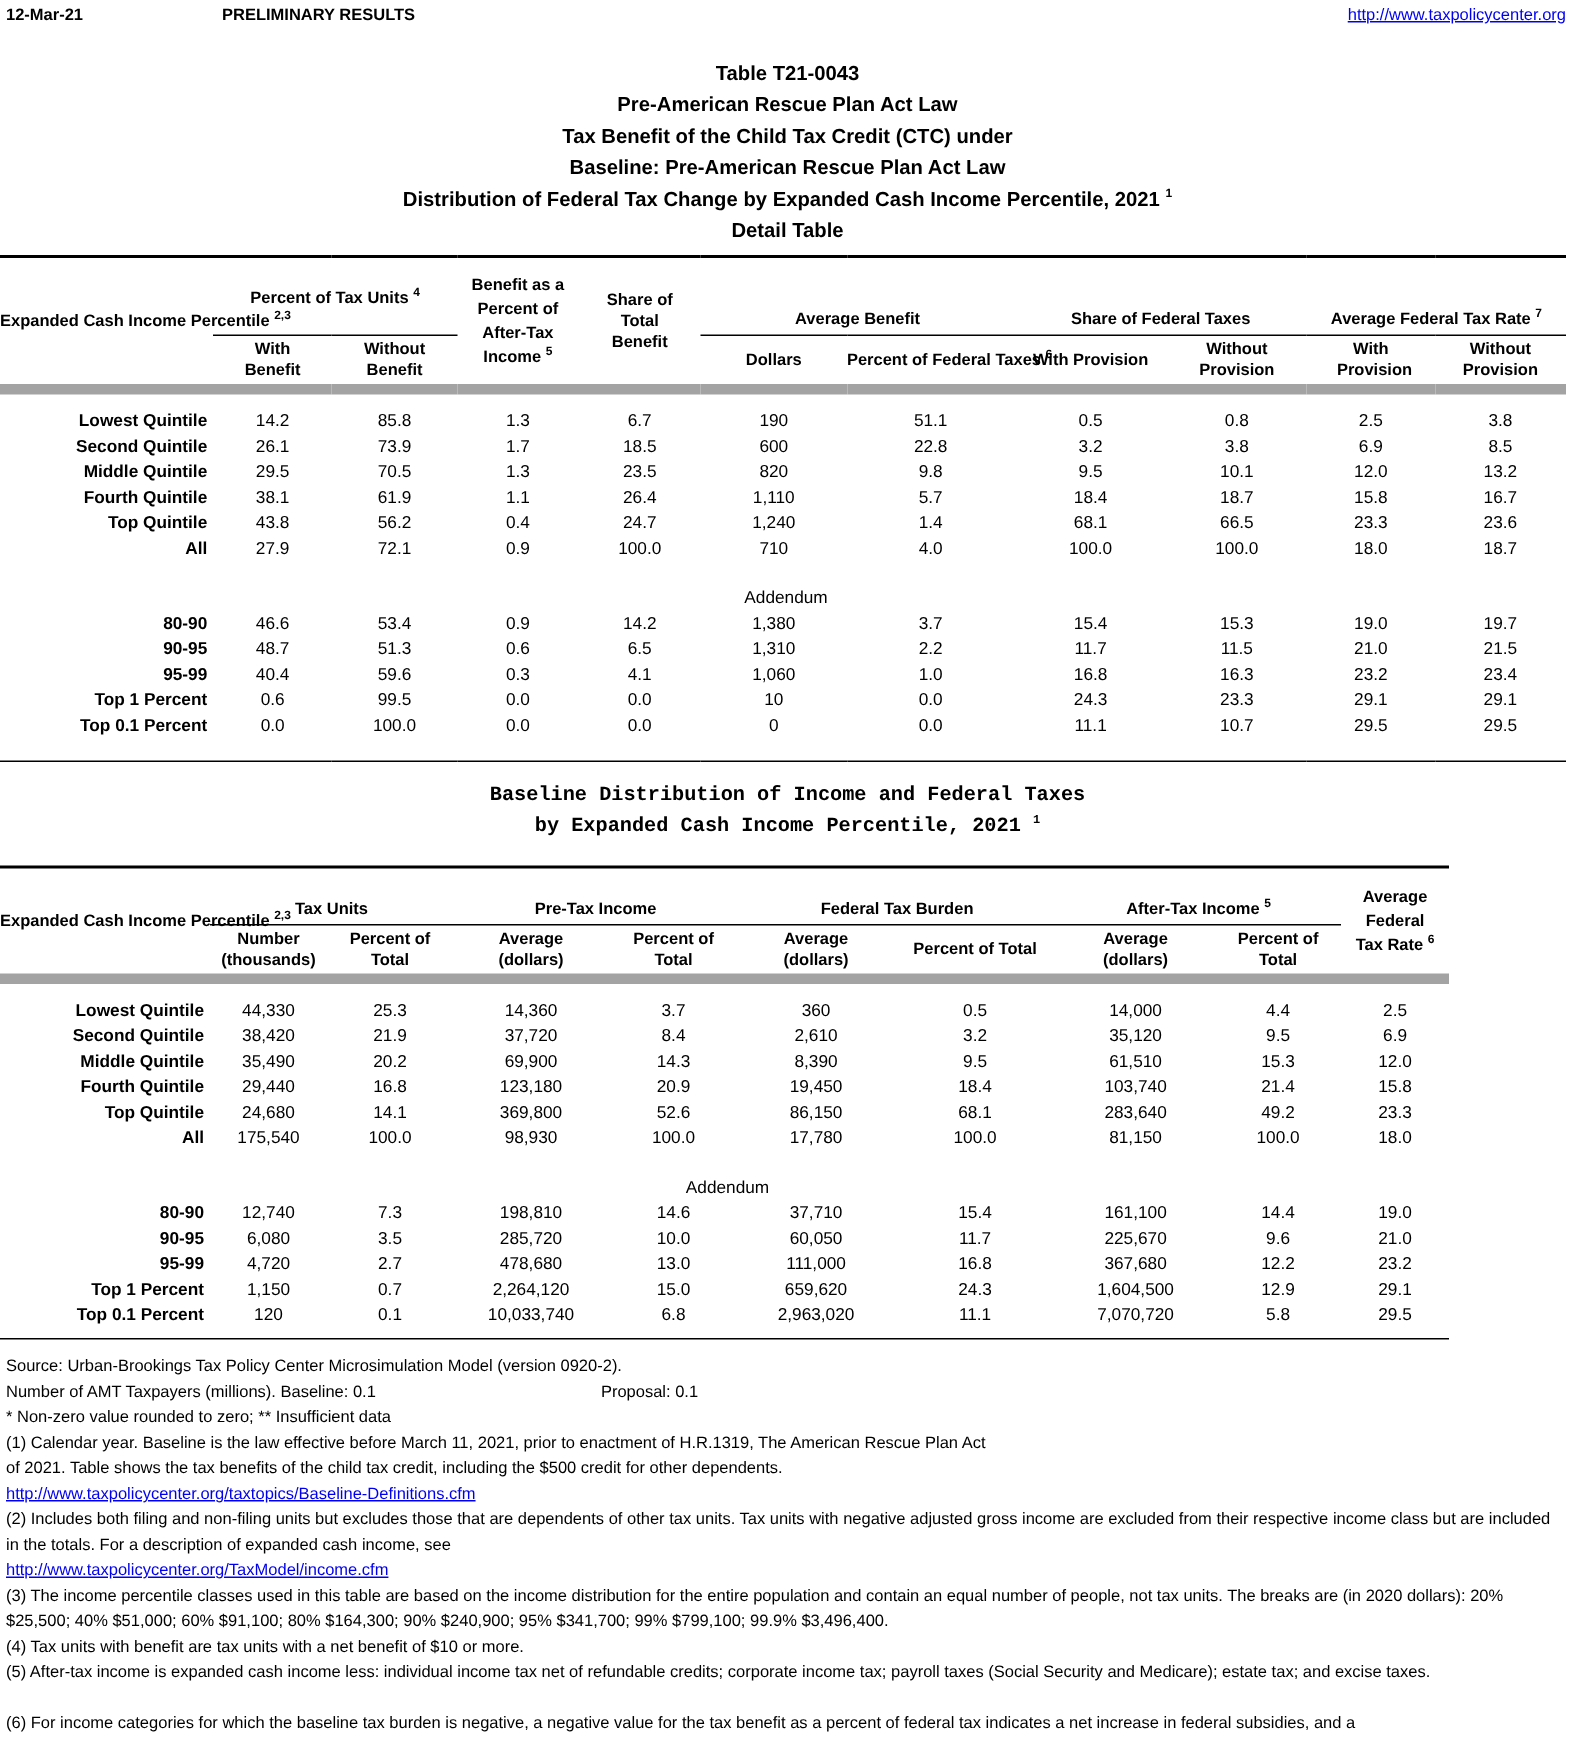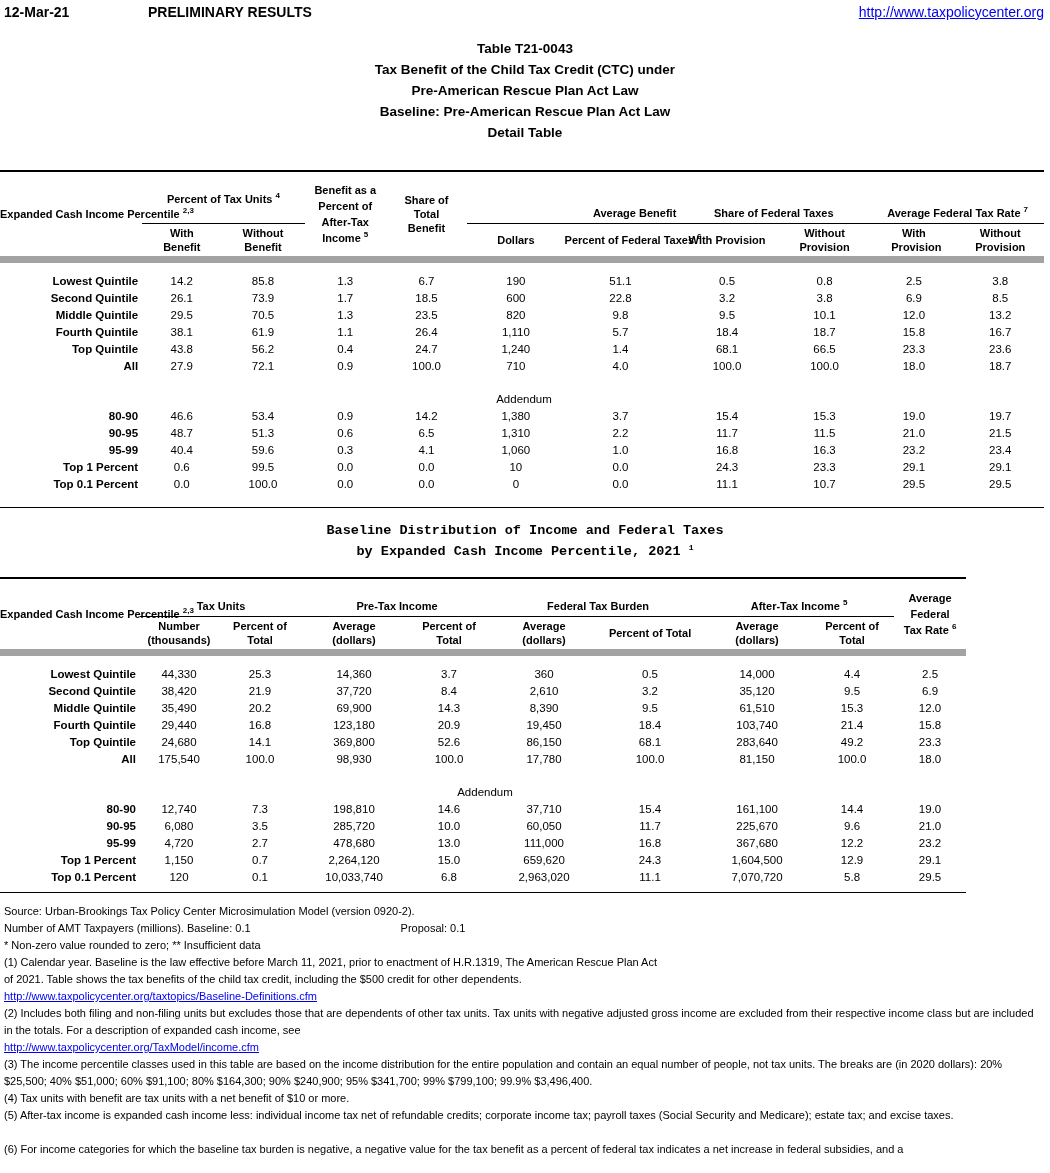--- a/index.html
+++ b/index.html
@@ -1,20 +1,20 @@
 <!DOCTYPE html>
 <html><head>
 <meta charset="utf-8">
 <style>
   html, body { margin: 0; padding: 0; background: #ffffff; }
   body {
     width: 1050px; height: 1173px; overflow: hidden; position: relative;
     font-family: "Liberation Sans", sans-serif; font-size: 11.5px; color: #000;
   }
-  .topbar { position: absolute; top: 4px; left: 4px; right: 4px; height: 14px; font-size: 14px; }
+  .topbar { position: absolute; top: 4px; left: 4px; right: 4px; height: 14px; font-size: 11px; }
   .topbar .date { position: absolute; left: 0; font-weight: bold; }
   .topbar .prelim { position: absolute; left: 144px; font-weight: bold; }
   .topbar .url { position: absolute; right: 2px; color: #0000ee; text-decoration: underline; }
   .titles { position: absolute; top: 38px; left: 0; width: 1050px; text-align: center; font-weight: bold; font-size: 13.5px; line-height: 21px; }
   .titles2 { position: absolute; top: 520px; left: 0; width: 1050px; text-align: center; font-weight: bold; font-size: 13.5px; line-height: 21px; font-family: Liberation Mono, monospace; }
   sup { font-size: 8px; vertical-align: super; line-height: 0; }
 
   table.t { position: absolute; left: 0; border-collapse: collapse; font-size: 11.5px; table-layout: fixed; }
   table.t td, table.t th { padding: 0; height: 17px; line-height: 17px; white-space: nowrap; }
   table.t th { font-weight: bold; font-size: 11px; line-height: 14px; text-align: center; vertical-align: middle; }
@@ -33,23 +33,24 @@
 <body>
 
 <div class="topbar">
   <span class="date">12-Mar-21</span>
   <span class="prelim">PRELIMINARY RESULTS</span>
   <a class="url">http://www.taxpolicycenter.org</a>
 </div>
 
 <div class="titles">
   <div>Table T21-0043</div>
+  <div>Pre-American Rescue Plan Act Law</div>
   <div>Tax Benefit of the Child Tax Credit (CTC) under</div>
-  <div>Pre-American Rescue Plan Act Law</div>
   <div>Baseline: Pre-American Rescue Plan Act Law</div>
+  <div><span>Distribution of Federal Tax Change by Expanded Cash Income Percentile, 2021</span> <sup>1</sup></div>
   <div>Detail Table</div>
 </div>
 
 <table class="t" id="t1" style="top:170px; width:1044px;">
   <colgroup>
     <col style="width:140px">
       <col style="width:78px">
       <col style="width:82px">
       <col style="width:80px">
       <col style="width:80px">
@@ -61,21 +62,21 @@
       <col style="width:86px">
   </colgroup>
   <tbody>
       <tr class="topline">
     <th rowspan="2" style="height:66px; line-height:16px;">
       <span>Expanded Cash Income Percentile</span> <sup>2,3</sup>
     </th>
     <th colspan="2" class="ul" style="height:34px; vertical-align:bottom; padding-bottom:17px;"><span>Percent of Tax Units</span> <sup>4</sup></th>
     <th rowspan="2" style="line-height:16px; white-space:normal; padding:0 6px;"><span>Benefit as a Percent of After-Tax Income</span> <sup>5</sup></th>
     <th rowspan="2" style="white-space:normal; padding:0 8px;">Share of Total Benefit</th>
-    <th colspan="2" class="ul" style="vertical-align:bottom; padding-bottom:3px;text-align:right;">Average Benefit</th>
+    <th colspan="2" class="ul" style="vertical-align:bottom; padding-bottom:3px;">Average Benefit</th>
     <th colspan="2" class="ul" style="vertical-align:bottom; padding-bottom:3px;">Share of Federal Taxes</th>
     <th colspan="2" class="ul" style="vertical-align:bottom; padding-bottom:3px;margin-top:36px;"><span>Average Federal Tax Rate</span> <sup>7</sup></th>
   </tr>
   <tr class="botline">
     <th style="white-space:normal; padding:0 14px; height:32px;">With Benefit</th>
     <th style="white-space:normal; padding:0 14px;">Without Benefit</th>
     <th>Dollars</th>
     <th><span>Percent of Federal Taxes</span> <sup>6</sup></th>
     <th>With Provision</th>
     <th style="white-space:normal; padding:0 20px;">Without Provision</th>

